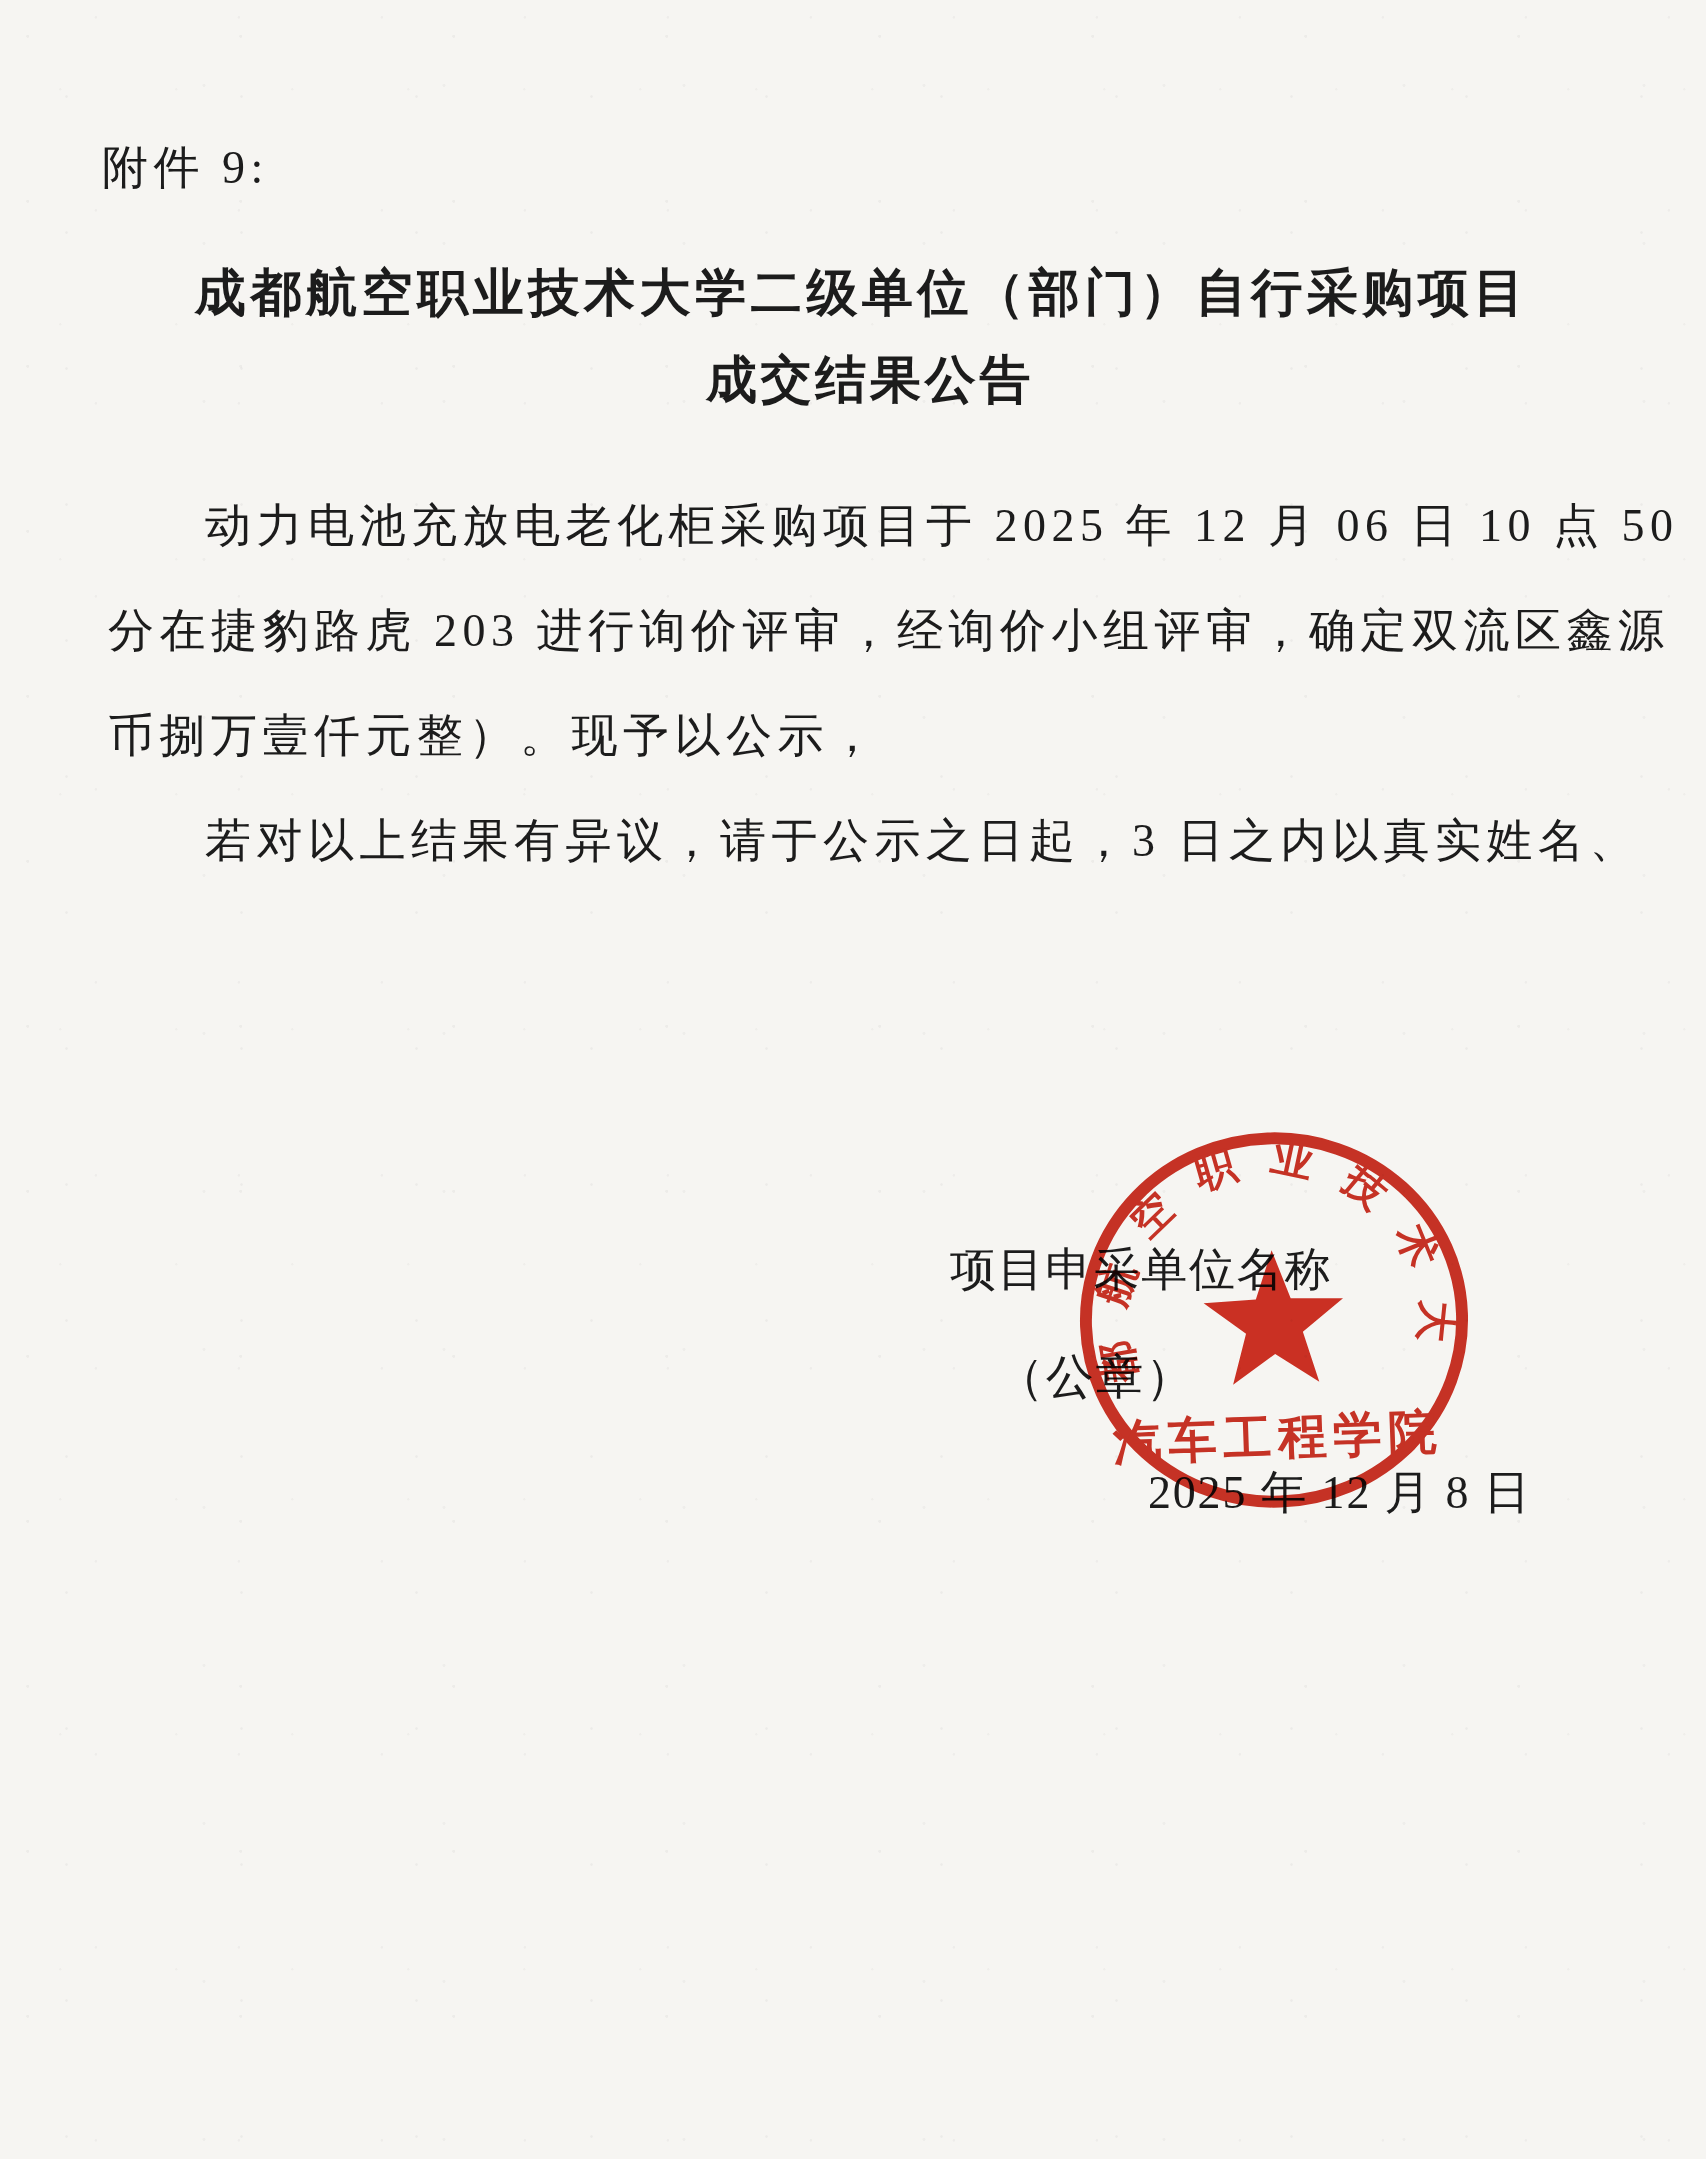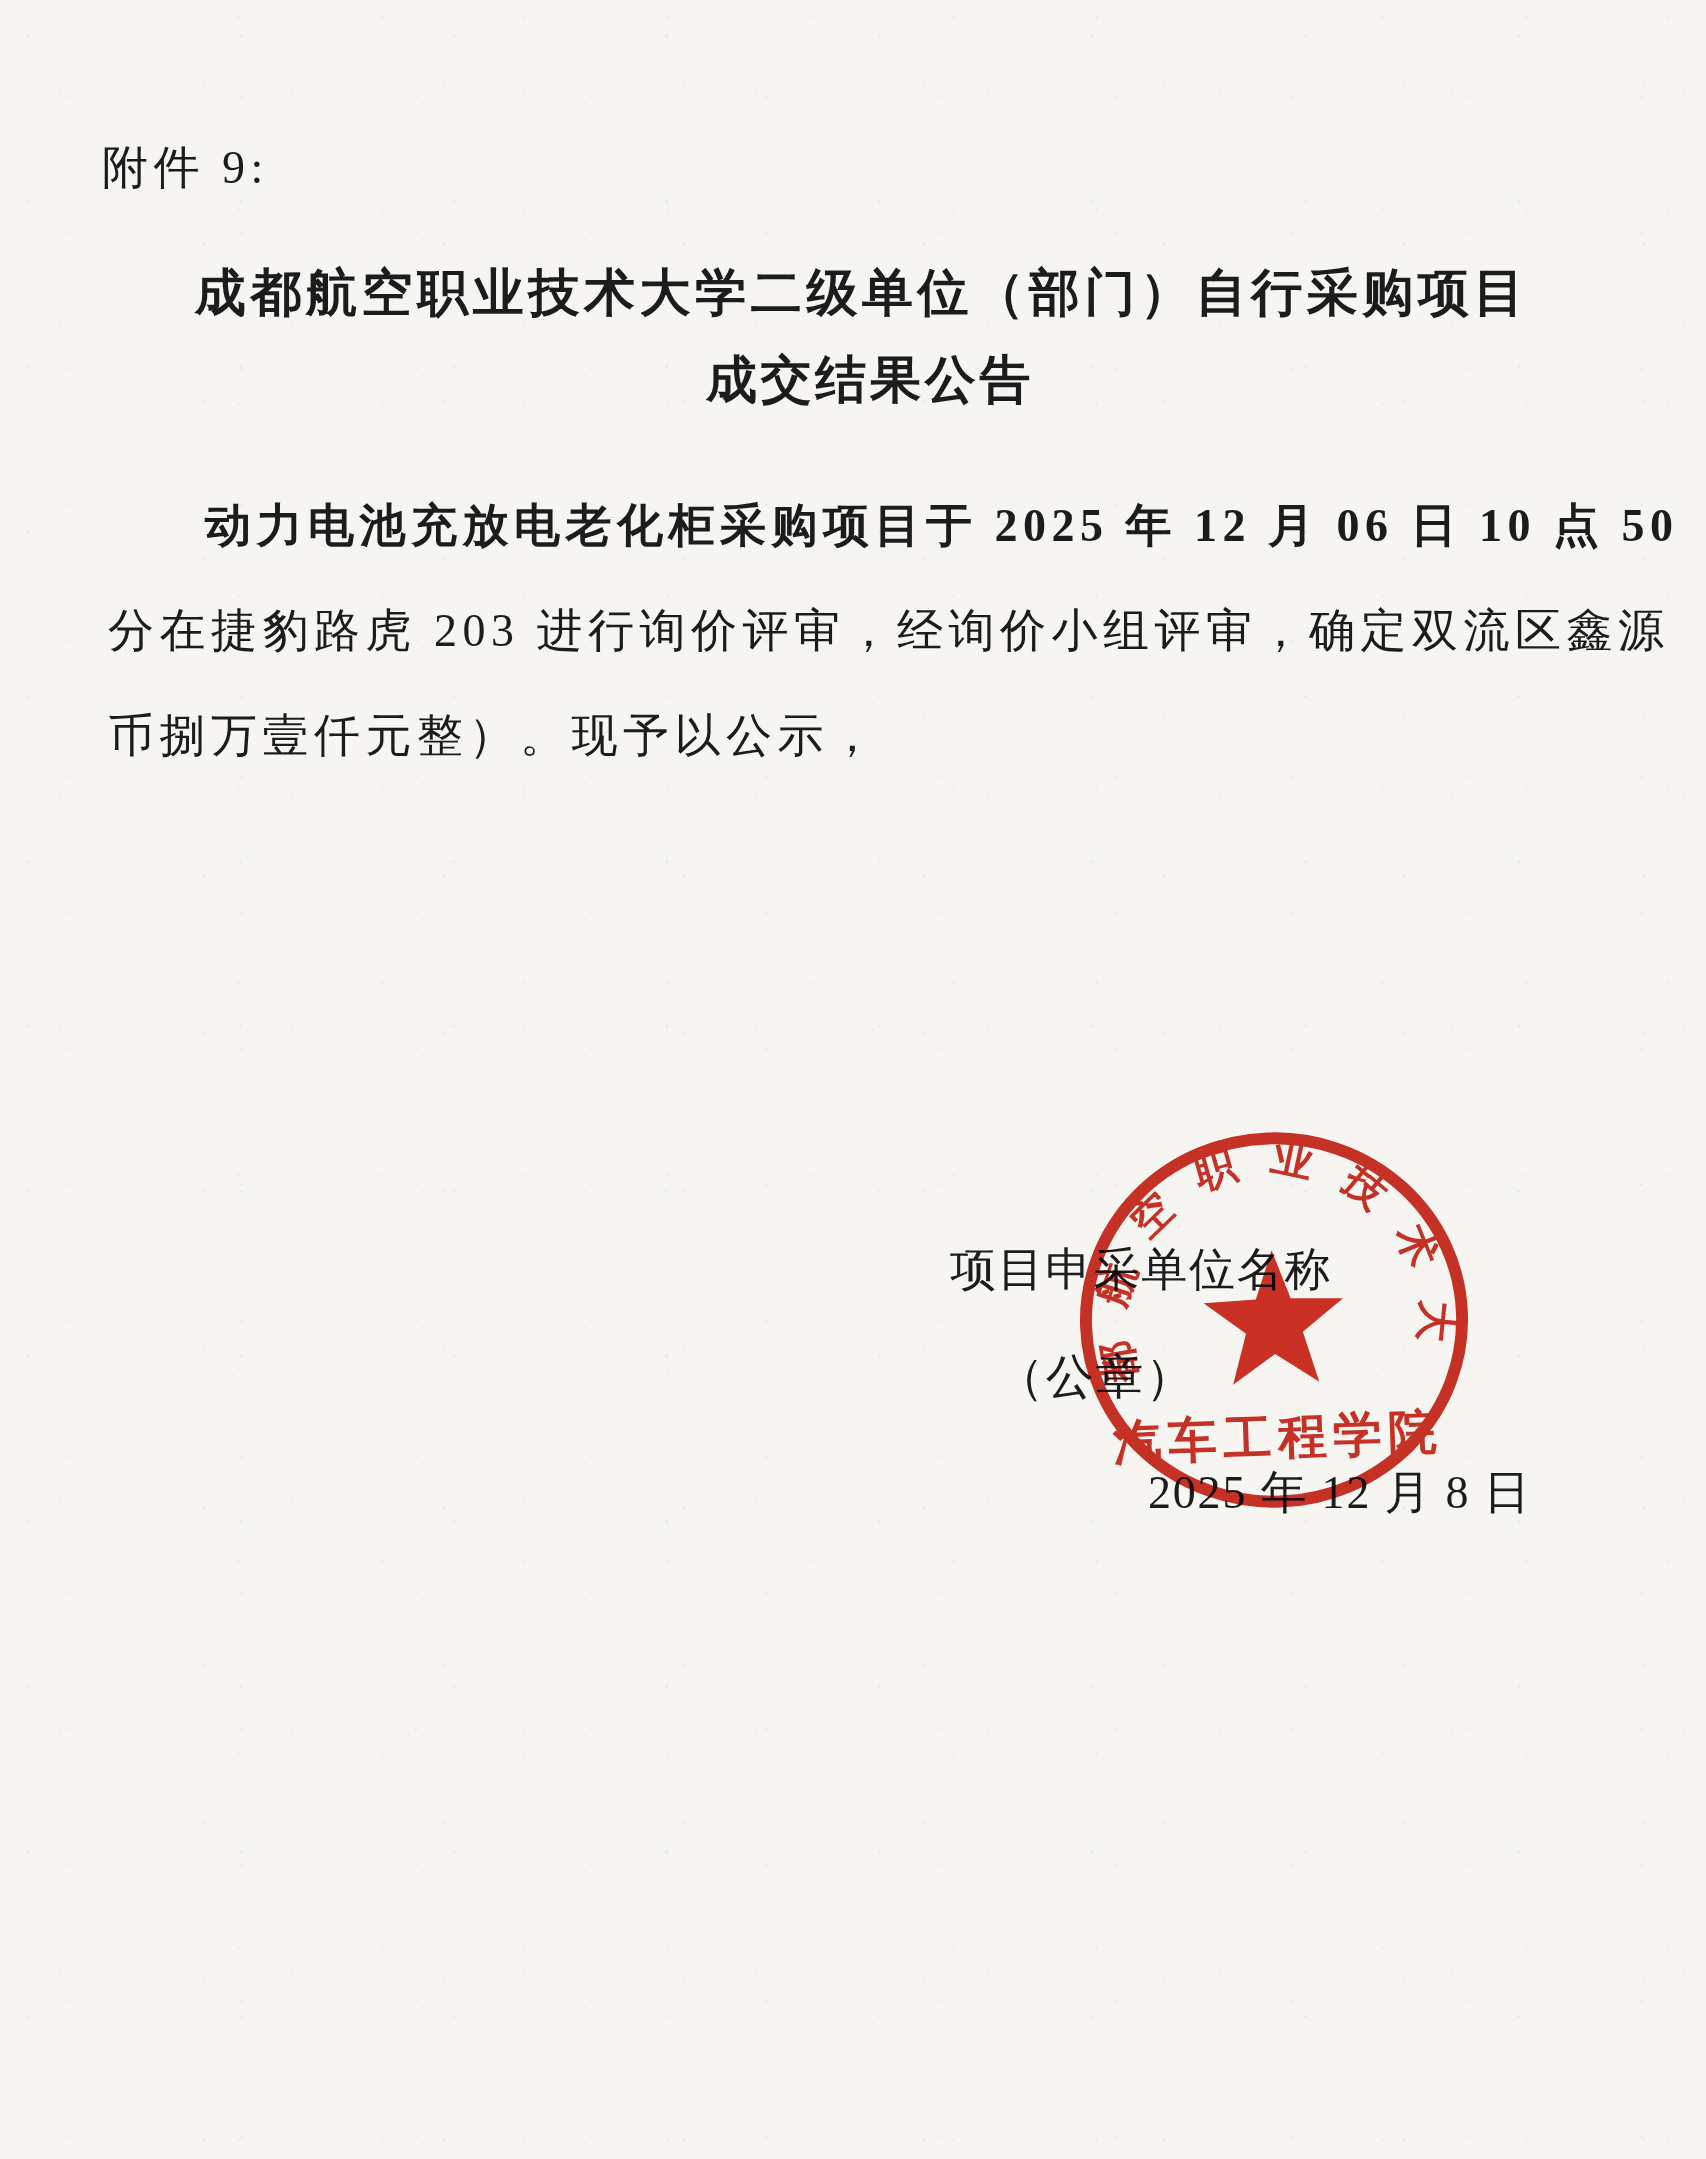--- a/index.html
+++ b/index.html
@@ -34,21 +34,21 @@
     text-align:center;font-size:51px;font-weight:bold;
     letter-spacing:3.7px;white-space:nowrap;margin:8px;
   }
   .body-block{
     position:absolute;left:108px;top:473px;width:1491px;
   }
   .body-line{
     height:105px;line-height:105px;font-size:46px;
     letter-spacing:5.5px;white-space:nowrap;
   }
-  .body-line.indent{ text-indent:97px;font-weight:bold; }
+  .body-line.indent{ text-indent:97px; }
   .sig-unit{
     position:absolute;left:950px;top:1239px;
     font-size:46px;letter-spacing:1.8px;white-space:nowrap;
   }
   .sig-seal-note{
     position:absolute;left:996px;top:1345px;
     font-size:48px;letter-spacing:1.8px;white-space:nowrap;
   }
   .sig-date{
     position:absolute;left:1148px;top:1462px;
@@ -71,20 +71,21 @@
   <div class="attachment">附件 9:</div>
 
   <h1 class="title1">成都航空职业技术大学二级单位（部门）自行采购项目</h1>
 
   <h1 class="title2">成交结果公告</h1>
 
   <div class="body-block">
     <div class="body-line indent">动力电池充放电老化柜采购项目于 2025 年 12 月 06 日 10 点 50</div>
     <div class="body-line">分在捷豹路虎 203 进行询价评审，经询价小组评审，确定双流区鑫源</div>
     <div class="body-line">币捌万壹仟元整）。现予以公示，</div>
+    <div class="body-line indent">若对以上结果有异议，请于公示之日起，3 日之内以真实姓名、</div>
   </div>
 
   <div class="sig-unit">项目申采单位名称</div>
 
   <div class="sig-seal-note">（公章）</div>
 
   <div class="sig-date">2025 年 12 月 8 日</div>
 
   <div class="seal">
     <svg viewBox="0 0 440 412" xmlns="http://www.w3.org/2000/svg">

